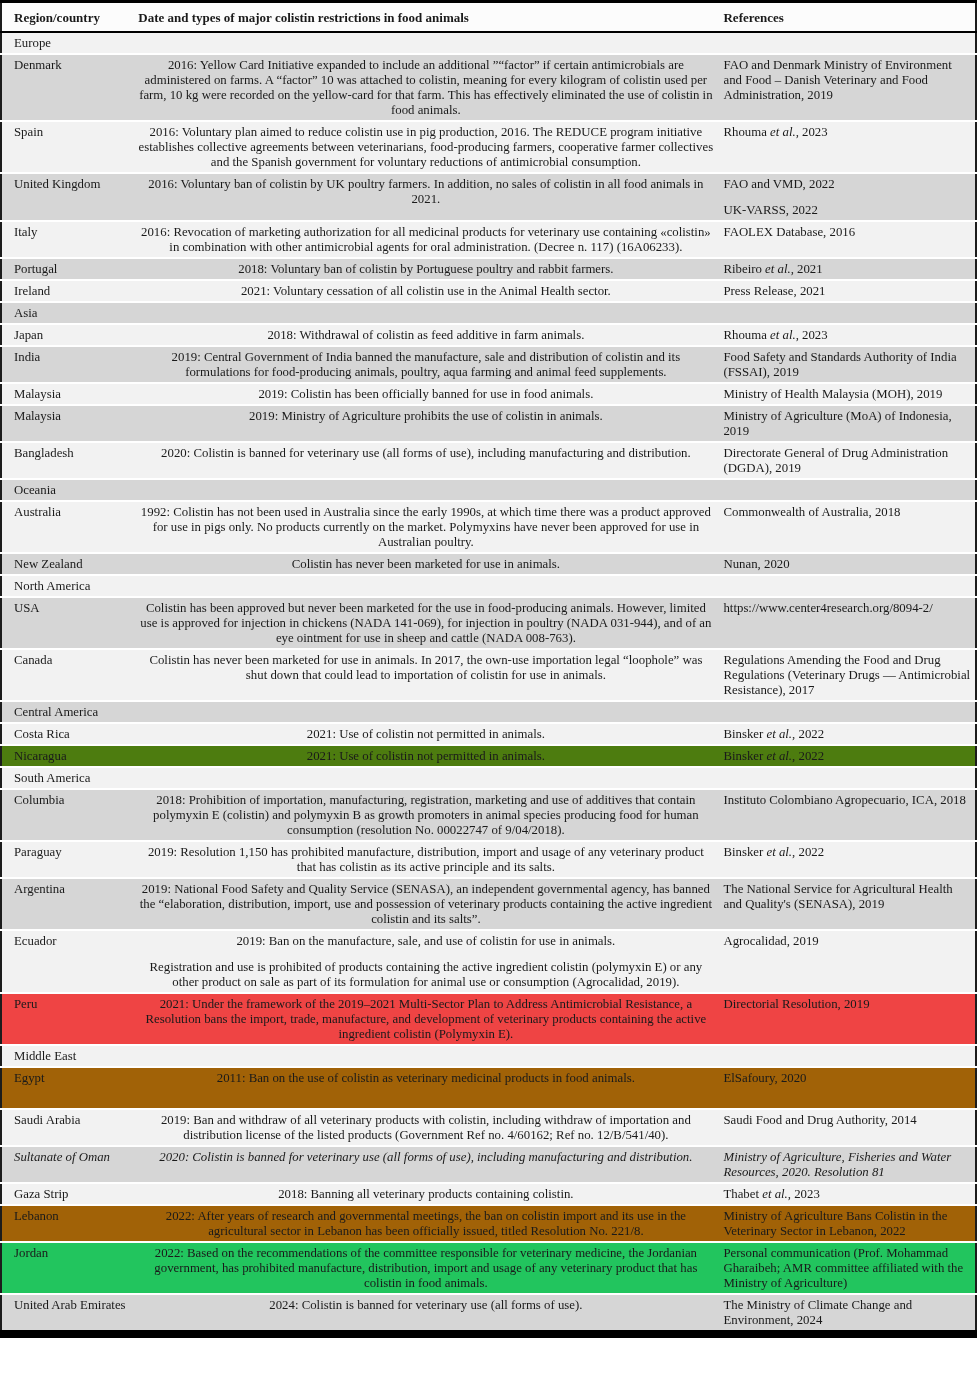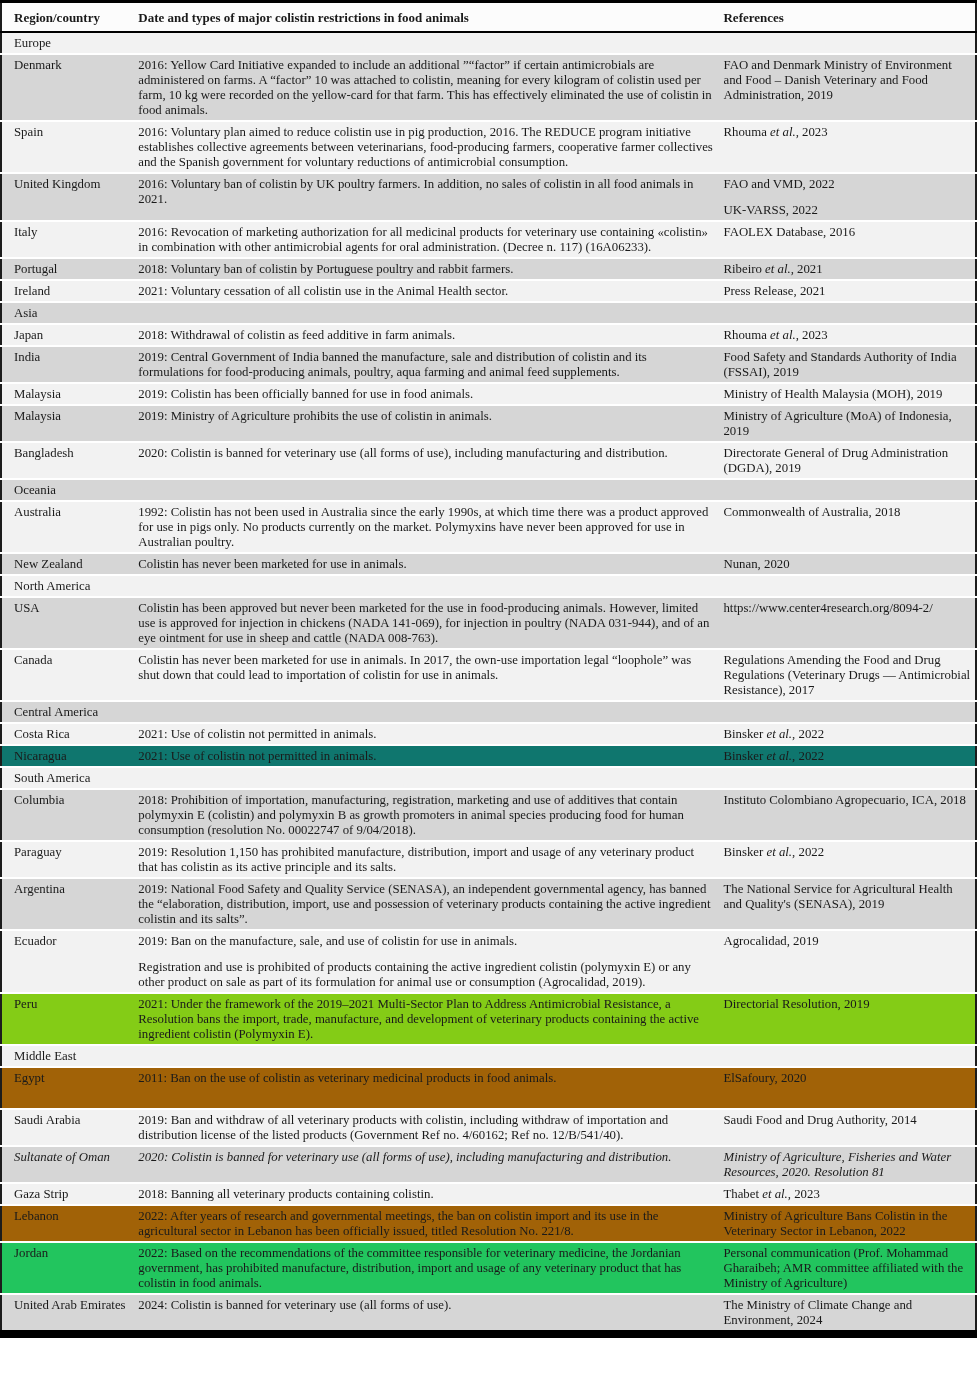--- a/index.html
+++ b/index.html
@@ -34,21 +34,21 @@
     padding: 7px 6px 6px 0;
     vertical-align: top;
   }
   td.cell {
     font-size: 12.8px;
     line-height: 15px;
     vertical-align: top;
     padding: 2.5px 6px 2.5px 0;
   }
   th.cell:first-child, td.cell:first-child { padding-left: 12px; }
-  td.col2 { padding-right: 10px; }
+  td.col2 { padding-right: 10px; text-align: center; }
   td.col3 { padding-right: 4px; }
 
   tbody tr { border-bottom: 2px solid #ffffff; }
   tbody tr:last-child { border-bottom: none; }
 
   td.cell p { margin: 0; }
   td.cell p + p { margin-top: 11px; }
 
   tr.tall-row { height: 42px; }
 </style>
@@ -223,21 +223,21 @@
         </tr>
         <tr style="background: rgb(242, 242, 242);">
           <td class="cell col1">Costa Rica</td>
           <td class="cell col2">
             <p>2021: Use of colistin not permitted in animals.</p>
           </td>
           <td class="cell col3">
             <p>Binsker <i>et al.</i>, 2022</p>
           </td>
         </tr>
-        <tr style="background: #0f766e;">
+        <tr style="background: #4d7c0f;">
           <td class="cell col1">Nicaragua</td>
           <td class="cell col2">
             <p>2021: Use of colistin not permitted in animals.</p>
           </td>
           <td class="cell col3">
             <p>Binsker <i>et al.</i>, 2022</p>
           </td>
         </tr>
         <tr style="background: rgb(242, 242, 242);">
           <td colspan="3" class="cell">South America</td>
@@ -272,21 +272,21 @@
         <tr style="background: rgb(242, 242, 242);">
           <td class="cell col1">Ecuador</td>
           <td class="cell col2">
             <p>2019: Ban on the manufacture, sale, and use of colistin for use in animals.</p>
             <p>Registration and use is prohibited of products containing the active ingredient colistin (polymyxin E) or any other product on sale as part of its formulation for animal use or consumption (Agrocalidad, 2019).</p>
           </td>
           <td class="cell col3">
             <p>Agrocalidad, 2019</p>
           </td>
         </tr>
-        <tr style="background: #84cc16; margin-top: 36px;">
+        <tr style="background: #ef4444; margin-top: 36px;">
           <td class="cell col1">Peru</td>
           <td class="cell col2">
             <p>2021: Under the framework of the 2019–2021 Multi-Sector Plan to Address Antimicrobial Resistance, a Resolution bans the import, trade, manufacture, and development of veterinary products containing the active ingredient colistin (Polymyxin E).</p>
           </td>
           <td class="cell col3">
             <p>Directorial Resolution, 2019</p>
           </td>
         </tr>
         <tr style="background: rgb(242, 242, 242);">
           <td colspan="3" class="cell">Middle East</td>

